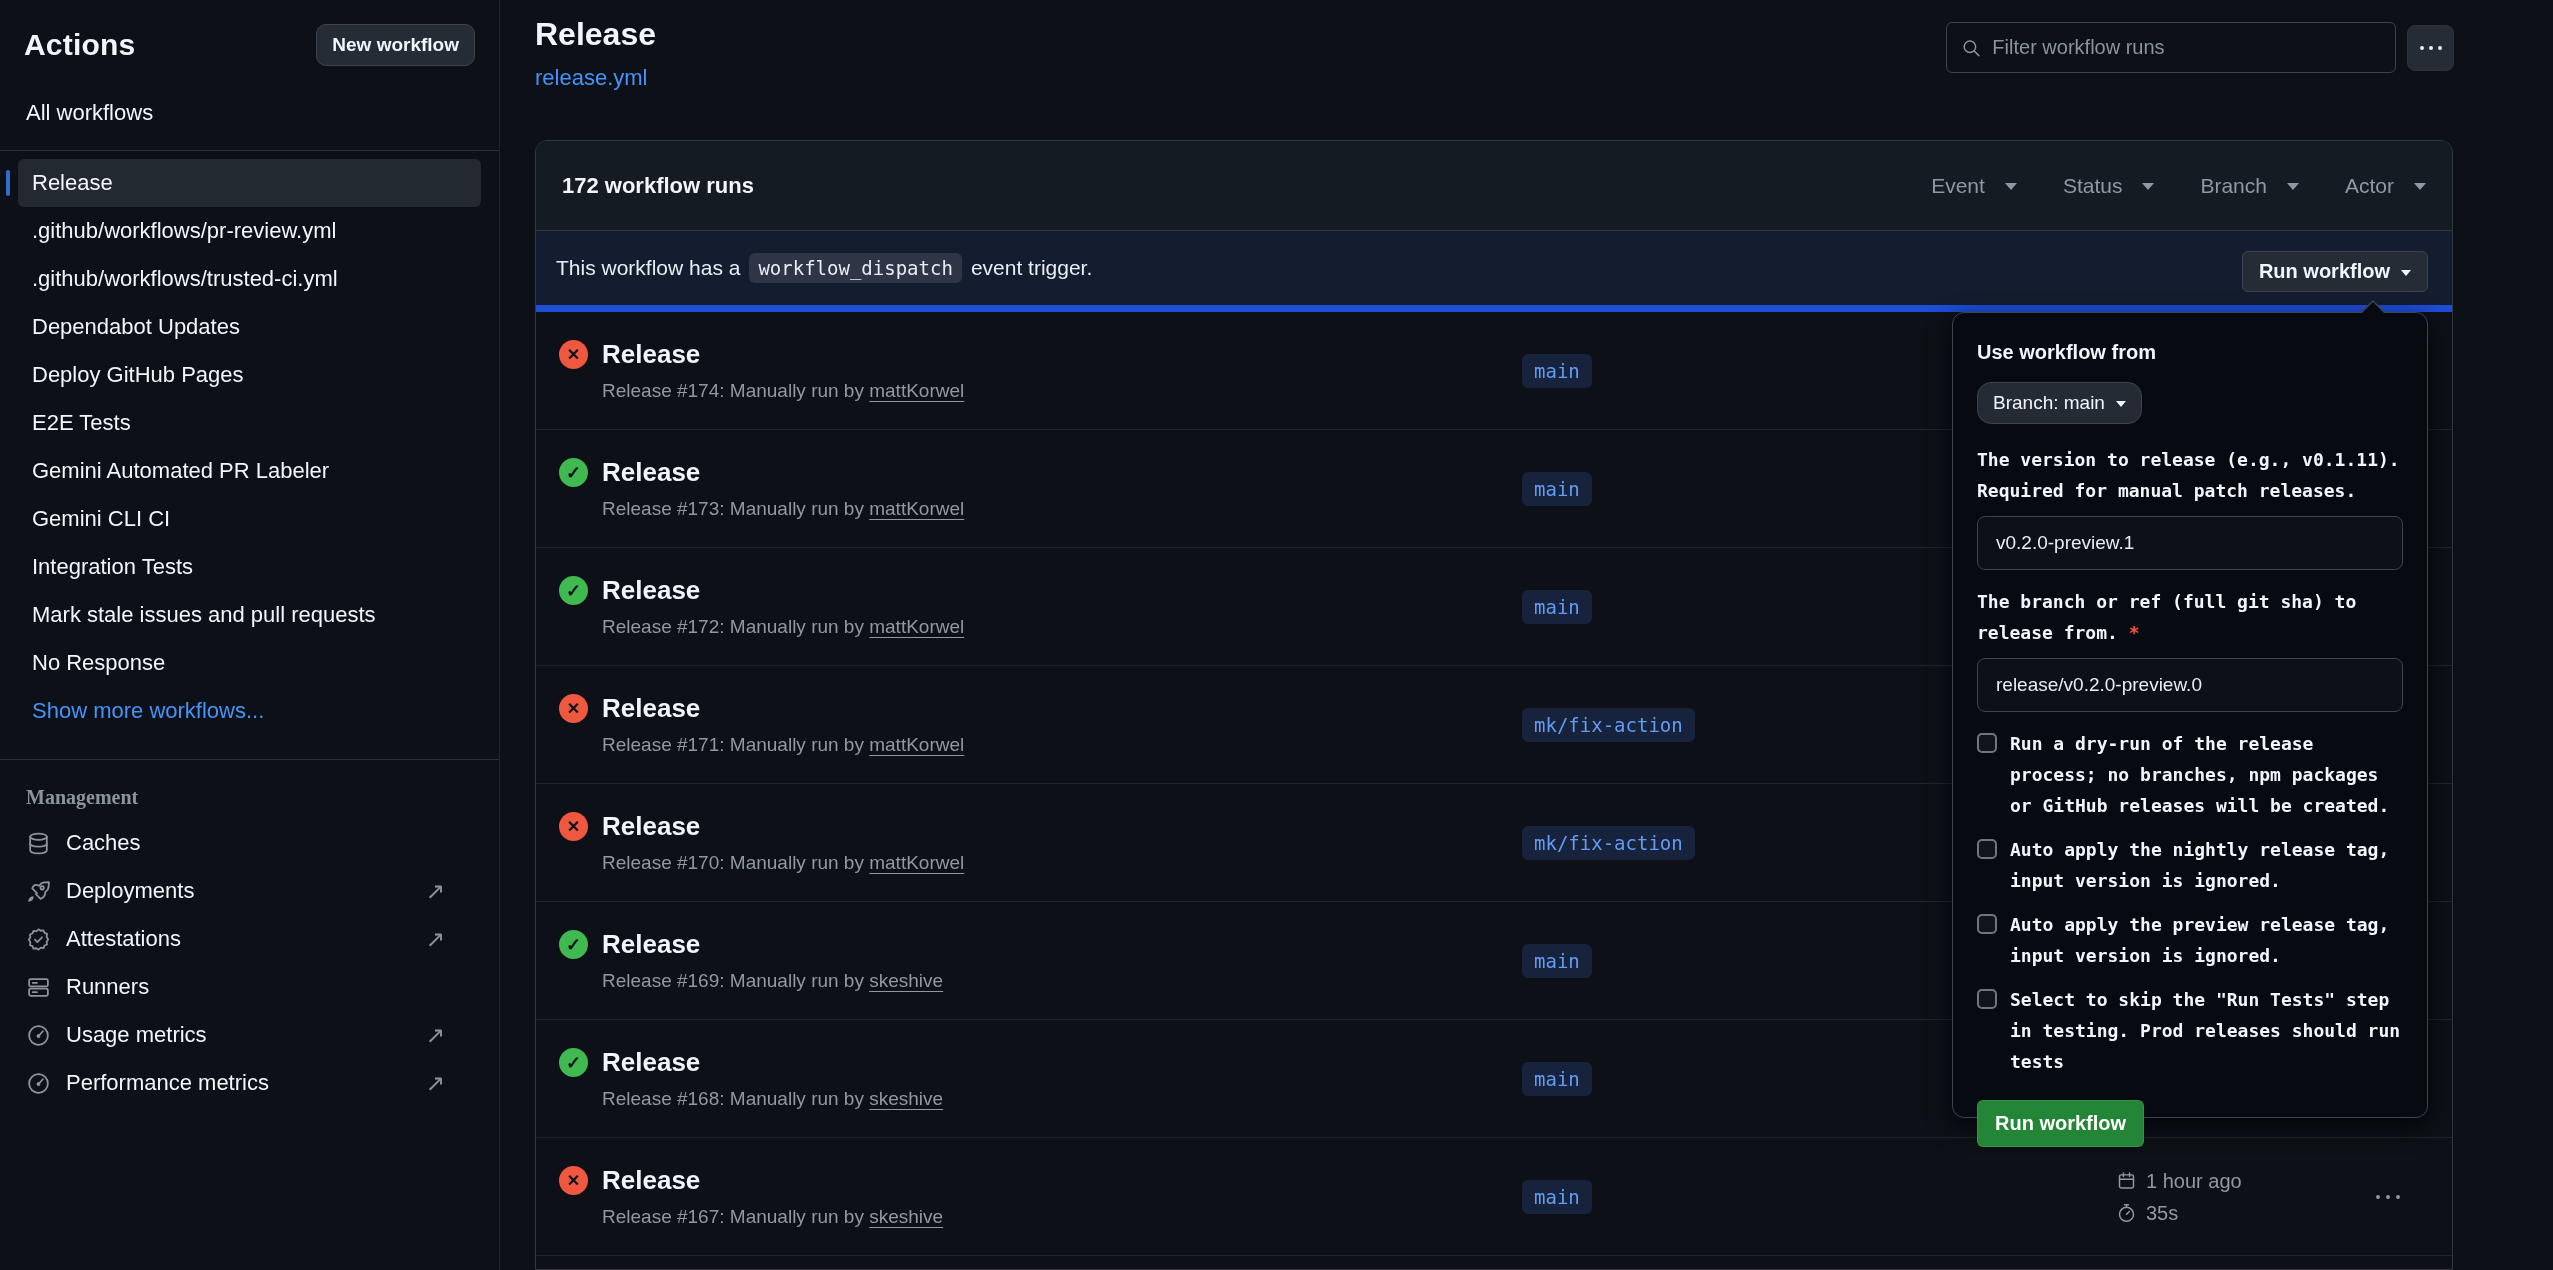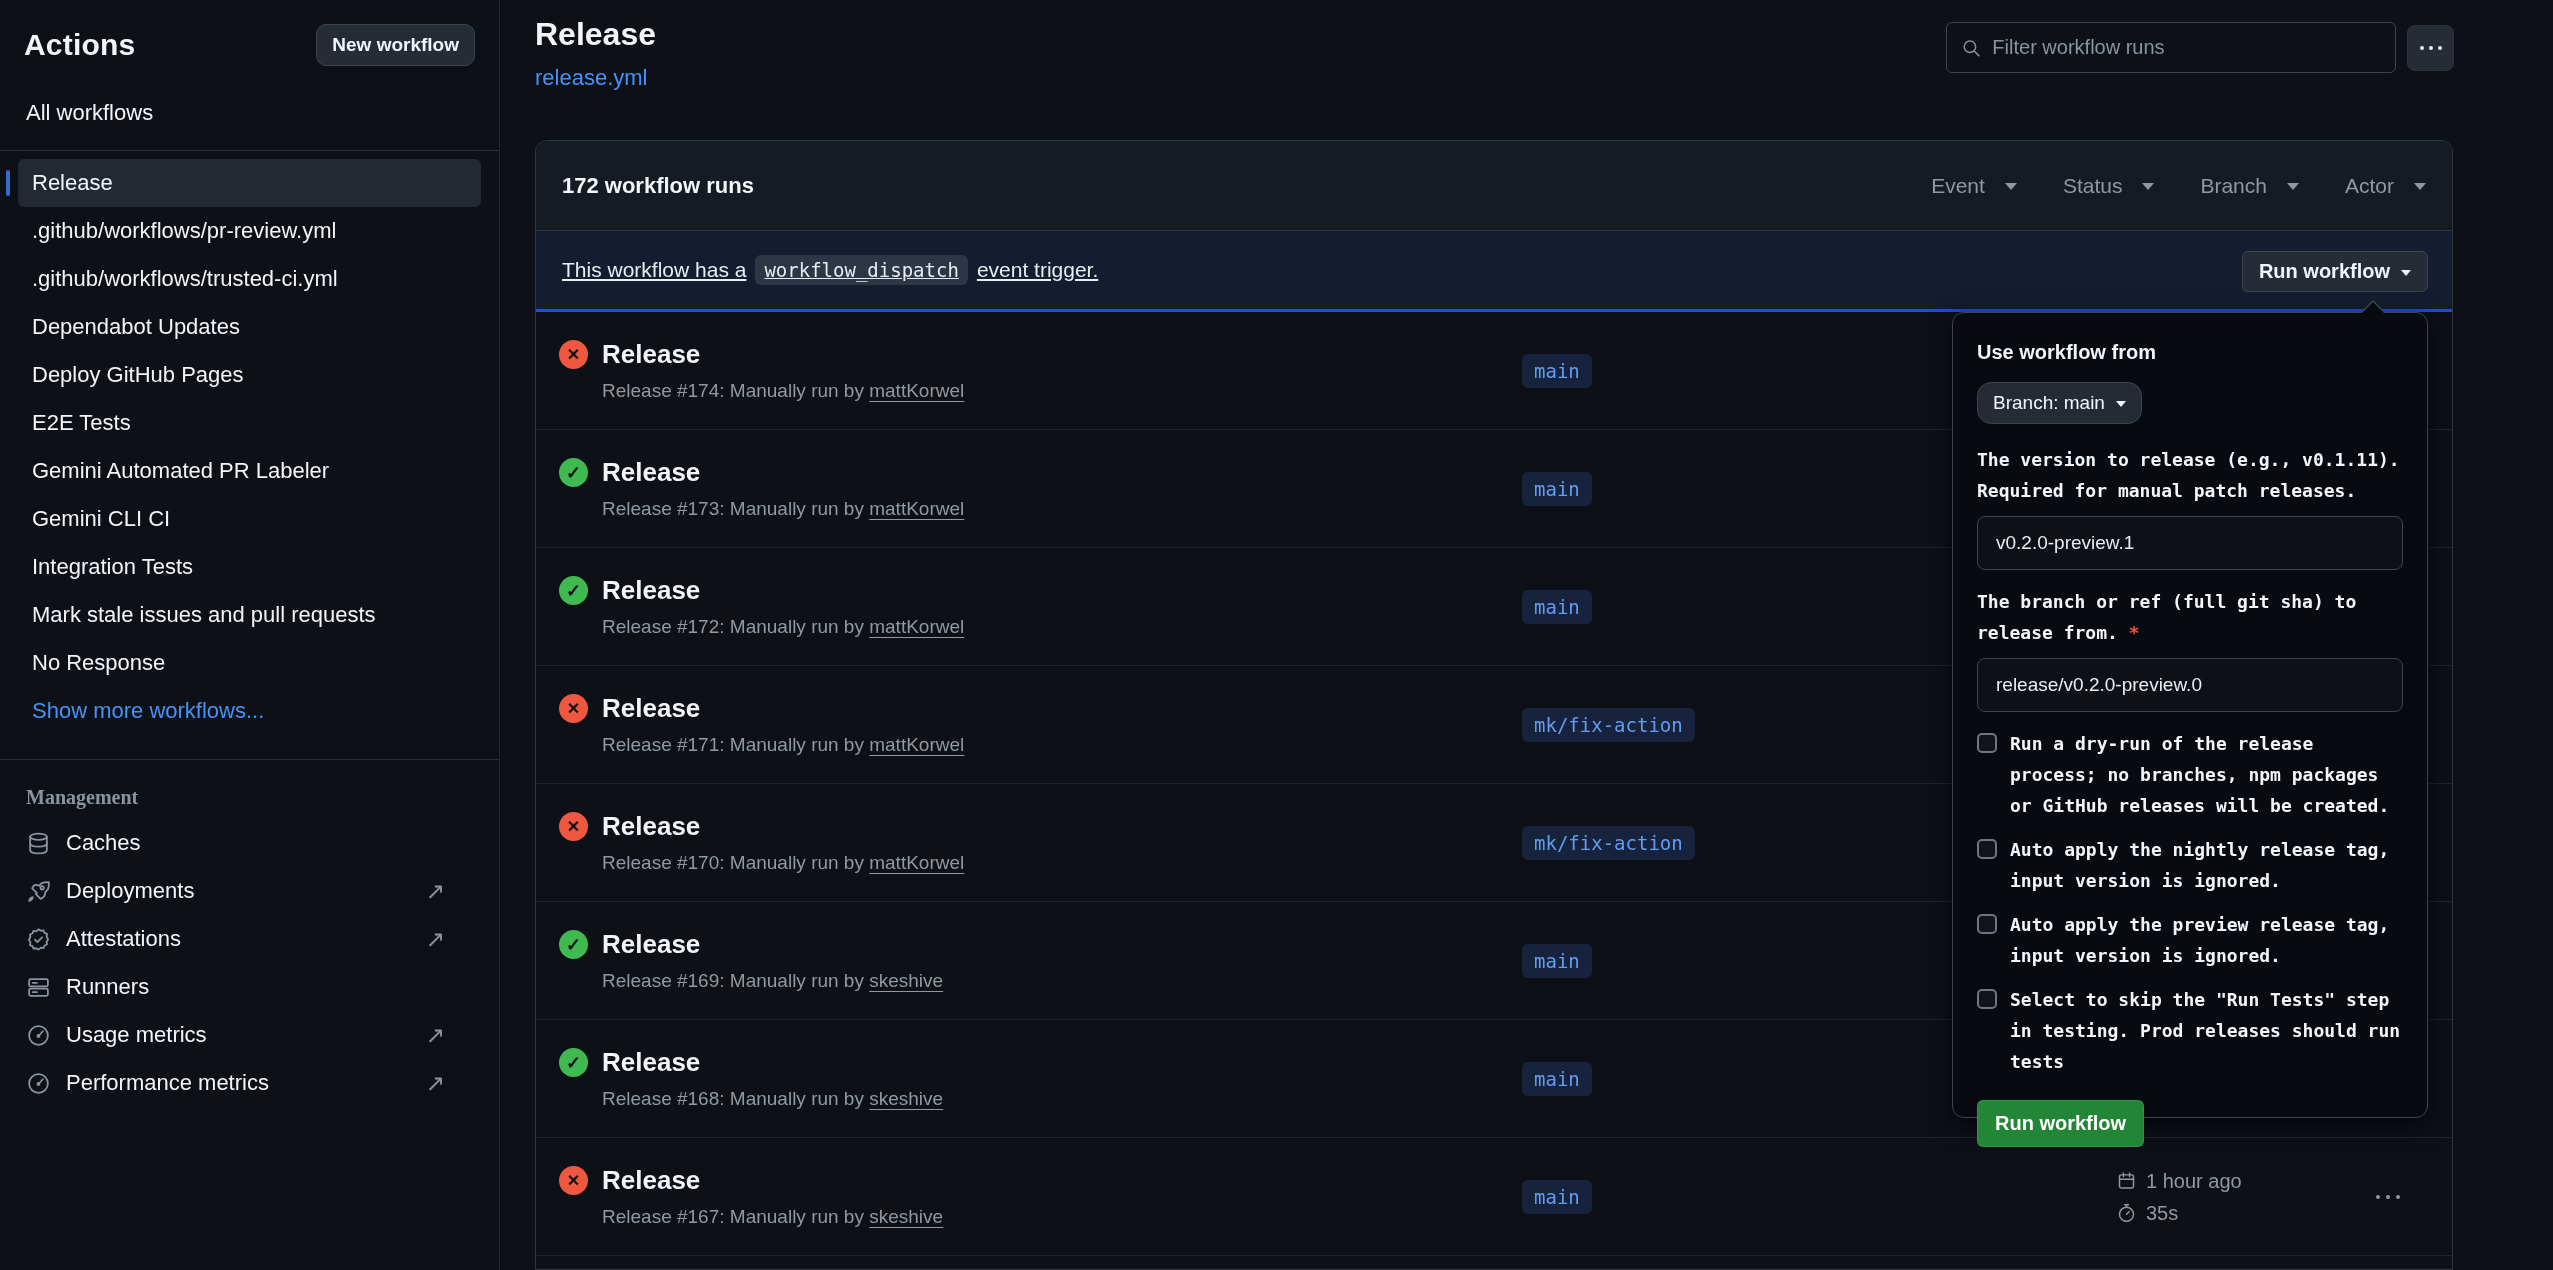--- a/index.html
+++ b/index.html
@@ -55,22 +55,22 @@
   
   .card { position:absolute; left:34px; top:140px; width:1918px; height:1130px;
        border:1px solid #30363d; border-radius:12px 12px 0 0; background:#0d1117; overflow:hidden; }
   .card-header { height:90px; background:#151b23; border-bottom:1px solid #30363d;
        display:flex; align-items:center; justify-content:space-between; padding:0 26px; }
   .runs-count { font-size:22px; font-weight:700; color:#f0f6fc; }
   .filters { display:flex; gap:46px; }
   .filter-btn { display:flex; align-items:center; gap:20px; font-size:21px; color:#9198a1; cursor:pointer; }
   .caret { width:0; height:0; border-left:6px solid transparent; border-right:6px solid transparent;
        border-top:7px solid currentColor; display:inline-block; margin-top:2px; }
-  .banner { height:81px; background:#141d30; border-bottom:3px solid #1d4ed8;
-       display:flex; align-items:center; padding:0 26px; position:relative;text-decoration:underline; }
+  .banner { height:81px; background:#141d30; border-bottom:7px solid #1d4ed8;
+       display:flex; align-items:center; padding:0 20px; position:relative; }
   .banner-text { font-size:21px; color:#e6edf3; display:flex; align-items:center; gap:9px; }
   .code-chip { font-family:"DejaVu Sans Mono", monospace; font-size:19px; background:rgba(110,118,129,.28);
        border-radius:6px; padding:4px 9px; color:#e6edf3; }
   .run-workflow-btn { position:absolute; right:24px; top:20px; height:41px; padding:0 16px;
        background:#262c36; border:1px solid #3d444d; border-radius:6px; color:#f0f6fc;
        font-size:20px; font-weight:600; display:flex; align-items:center; gap:11px; cursor:pointer;
        font-family:inherit; }
   .run-workflow-btn .caret { border-top-width:6px; border-left-width:5px; border-right-width:5px; }
 
   .run-row { height:118px; border-bottom:1px solid #21262d; position:relative;

